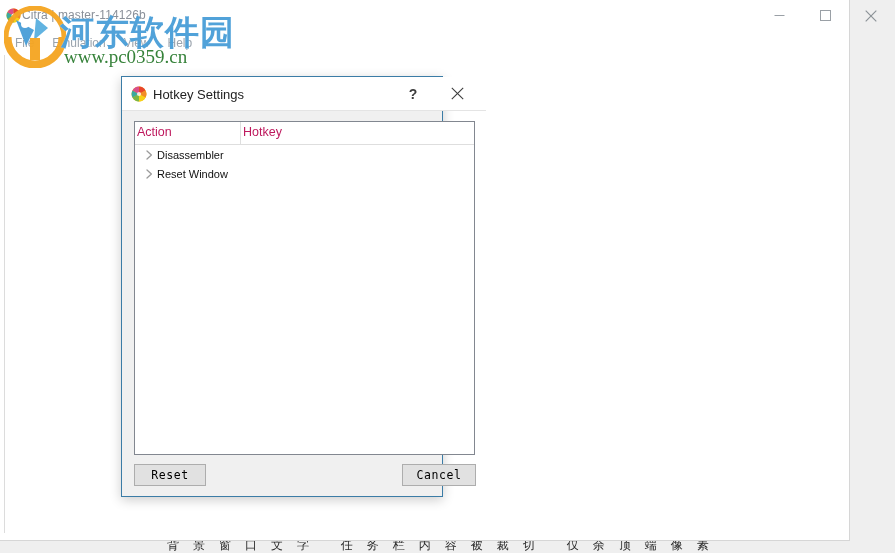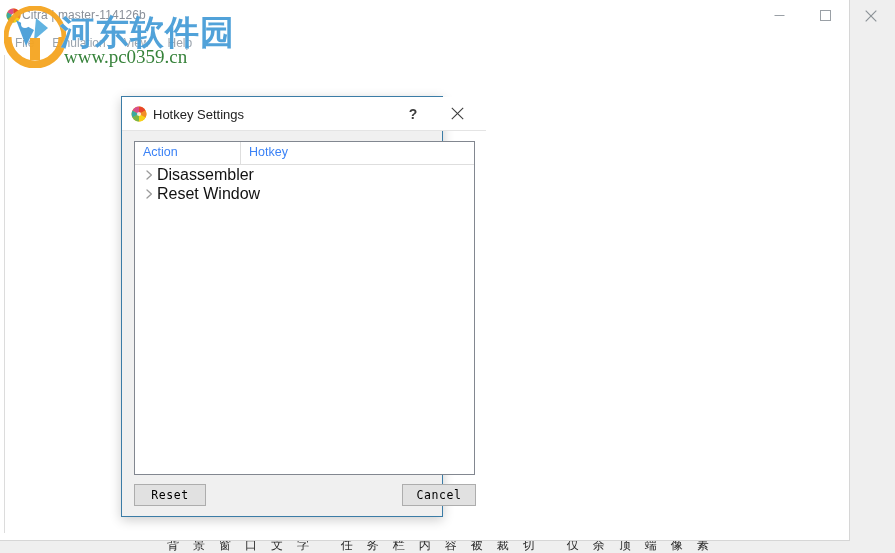--- a/index.html
+++ b/index.html
@@ -147,21 +147,20 @@
   #dialog {
     position: absolute;
     left: 121px;
     top: 76px;
     width: 322px;
     height: 421px;
     background: #f0f0f0;
     border: 1px solid #3b7ca6;
     box-sizing: border-box;
     box-shadow: 0 3px 11px rgba(0,0,0,.20);
-    margin-top: 20px;
   }
   #dialog-titlebar {
     position: absolute;
     left: 0; top: 0;
     width: 364px;
     height: 34px;
     background: #ffffff;
     border-bottom: 1px solid #e4e4e4;
     box-sizing: border-box;
   }
@@ -217,42 +216,42 @@
     overflow: hidden;
   }
   #tree-header {
     display: flex;
     height: 22px;
     border-bottom: 1px solid #dedede;
     background: #ffffff;
   }
   .th {
     font-size: 12.5px;
-    color: #3b82f6;
-    padding: 3px 0 0 8px;
+    color: #be185d;
+    padding: 3px 0 0 2px;
     box-sizing: border-box;
     white-space: nowrap;
   }
   .th-action { width: 106px; border-right: 1px solid #dedede; }
   .th-hotkey { flex: 1; }
   .tree-row {
     display: flex;
     align-items: center;
     height: 19.5px;
     padding-left: 6px;
   }
   .tree-chev {
     width: 16px;
     display: flex;
     align-items: center;
     justify-content: center;
     flex: none;
   }
   .tree-label {
-    font-size: 16px;
+    font-size: 11px;
     color: #111111;
     white-space: nowrap;
   }
 
   
   .dlgbtn {
     position: absolute;
     height: 22px;
     display: flex;
     align-items: center;

